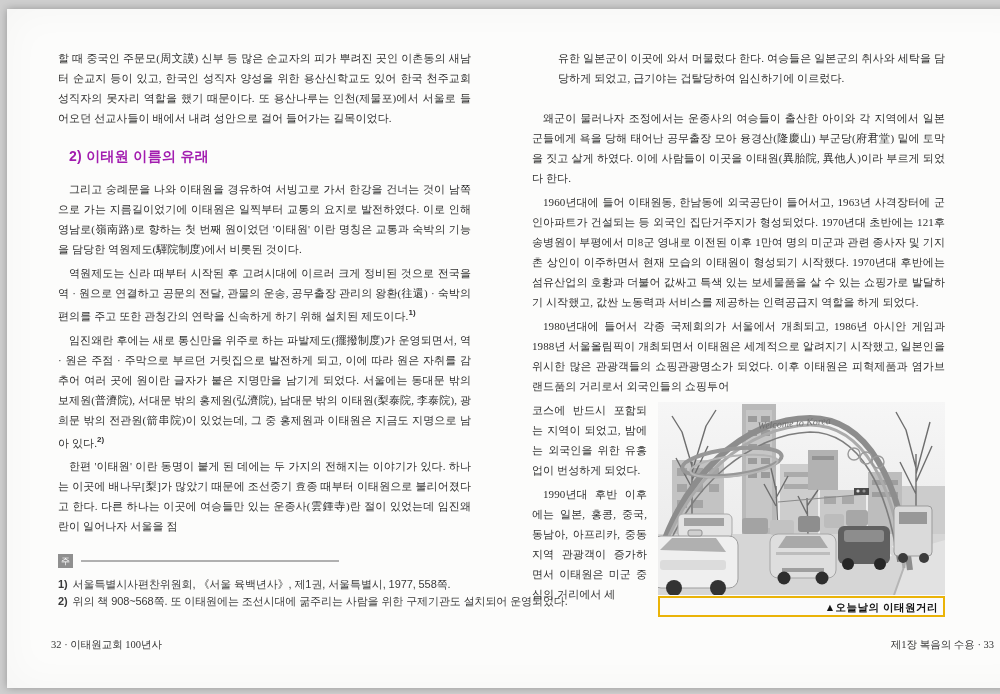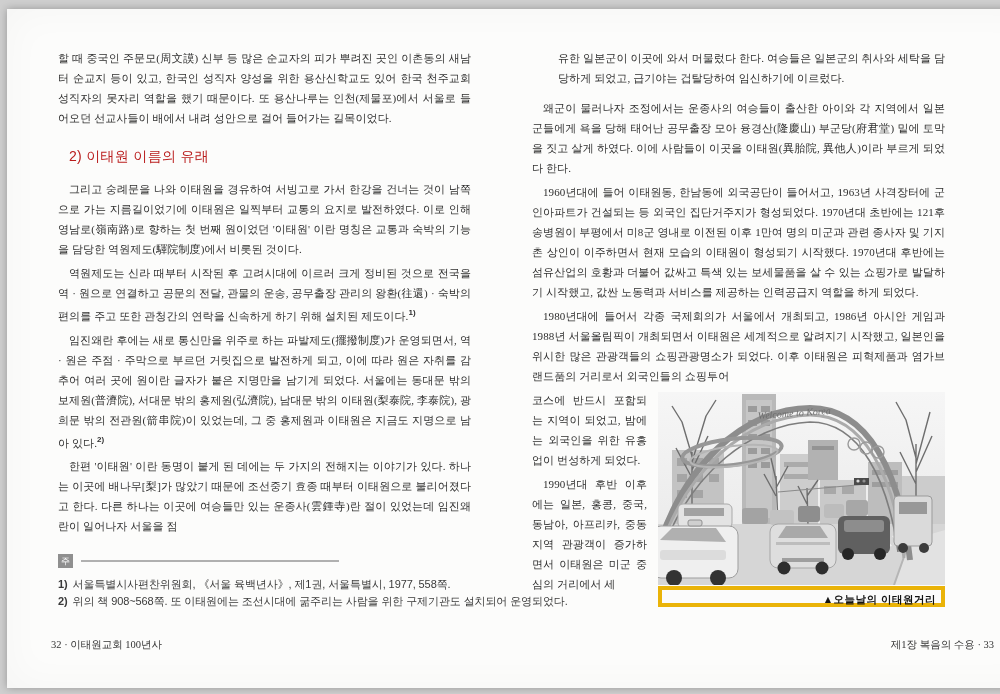--- a/index.html
+++ b/index.html
@@ -7,44 +7,44 @@
           font-family:"Liberation Serif",serif;padding-left:44px;}
   .sheet{position:absolute;left:7px;top:9px;right:2px;bottom:6px;background:#fcfcfb;
          box-shadow:0 0 8px rgba(0,0,0,.28), inset 0 0 40px rgba(0,0,0,.03);}
   
   .col{position:absolute;top:39px;width:413px;color:#2e2e2e;}
   .col-left{left:51px;}
   .col-right{left:525px;}
   p.body{font-size:11px;line-height:20px;text-align:justify;margin:0 0 4px 0;
          text-indent:11px;letter-spacing:.1px;}
   p.body.no-indent{text-indent:0;}
-  .quote-block{margin-left:26px;margin-bottom:10px;}
+  .quote-block{margin-left:26px;margin-bottom:20px;}
   .quote-block p.body{text-indent:0;}
-  h2.sec{font-family:"Liberation Sans",sans-serif;font-weight:normal;font-size:14px;
-         color:#b91c1c;margin:20px 0 13px 11px;letter-spacing:.3px;}
+  h2.sec{font-family:"Liberation Sans",sans-serif;font-weight:bold;font-size:14px;
+         color:#a21caf;margin:20px 0 13px 11px;letter-spacing:.3px;}
   sup.ref{font-size:8px;font-weight:bold;font-family:"Liberation Sans",sans-serif;}
   
   .footnotes{position:absolute;left:51px;top:545px;width:413px;
              font-family:"Liberation Sans",sans-serif;}
   .fn-divider{display:flex;align-items:center;margin-bottom:8px;}
   .fn-marker{width:15px;height:14px;background:#8f8f8f;color:#fff;font-size:9px;
              line-height:14px;text-align:center;flex:0 0 auto;}
   .fn-line{width:258px;height:2px;background:#b0b0b0;margin-left:8px;}
   .fn-item{font-size:11px;line-height:17px;color:#3a3a3a;white-space:nowrap;
            letter-spacing:-.1px;}
   .fn-item b{margin-right:5px;}
   
   .footer{position:absolute;top:629px;font-size:10.5px;color:#333;}
   .footer-left{left:44px;text-align:right;}
   .footer-right{right:48px;}
   
   .photo-block{float:right;width:287px;margin:2px 0 2px 11px;}
   .photo-frame{width:287px;height:193px;background:#eee;overflow:hidden;}
   .photo-caption{box-sizing:border-box;width:287px;height:21px;margin-top:1px;
-                 border:4px solid #eab308;background:#fbfbfb;
+                 border:2px solid #eab308;background:#fbfbfb;
                  font-family:"Liberation Sans",sans-serif;font-weight:bold;
                  font-size:10.5px;line-height:19px;text-align:right;color:#141414;
                  padding-right:5px;letter-spacing:.5px;}
   .para3-wrap{overflow:hidden;}
 </style>
 </head>
 <body>
 
 <div class="canvas">
   <div class="sheet">

